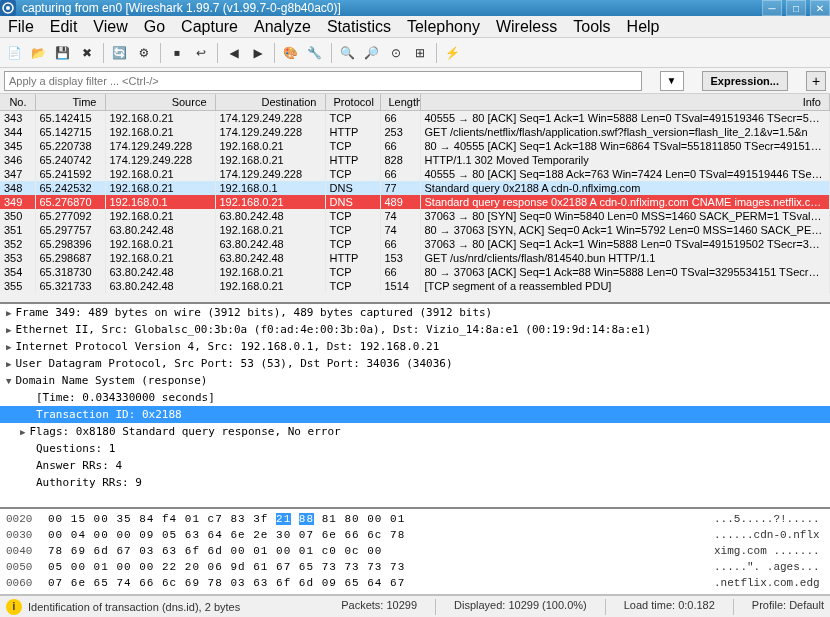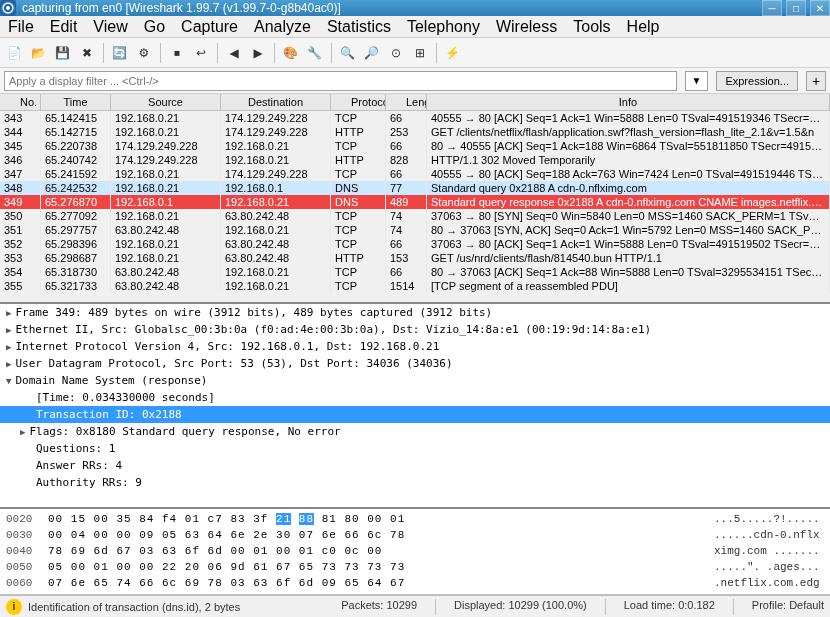--- a/index.html
+++ b/index.html
@@ -89,21 +89,21 @@
     }
 
     
     #filter-bar {
       background: #f5f5f5;
       height: 26px;
       border-bottom: 1px solid #d0d0d0;
       display: flex;
       align-items: center;
       padding: 0 4px;
-      gap: 8px;
+      gap: 18px;
     }
     #filter-input {
       flex: 1;
       height: 20px;
       border: 1px solid #a0a0a0;
       padding: 0 4px;
       font-size: 11px;
       background: white;
       color: #999;
     }
@@ -116,20 +116,21 @@
       cursor: pointer;
       display: flex; align-items: center; gap: 2px;
     }
     .expr-btn {
       height: 20px;
       padding: 0 8px;
       border: 1px solid #a0a0a0;
       background: #e8e8e8;
       font-size: 11px;
       cursor: pointer;
+      font-weight: bold;
     }
     .add-btn {
       width: 20px; height: 20px;
       border: 1px solid #a0a0a0;
       background: #e8e8e8;
       font-size: 14px;
       display: flex; align-items: center; justify-content: center;
       cursor: pointer;
     }
 
@@ -148,22 +149,22 @@
       table-layout: fixed;
     }
     #packet-table thead {
       background: #e8e8e8;
       border-bottom: 1px solid #c0c0c0;
       position: sticky;
       top: 0;
       z-index: 1;
     }
     #packet-table thead th {
-      padding: 2px 20px;
-      text-align: center;
+      padding: 2px 8px;
+      text-align: right;
       font-weight: normal;
       border-right: 1px solid #c0c0c0;
       overflow: hidden;
       white-space: nowrap;
       cursor: pointer;
     }
     #packet-table tbody tr {
       cursor: pointer;
     }
     #packet-table tbody tr.selected-row {

